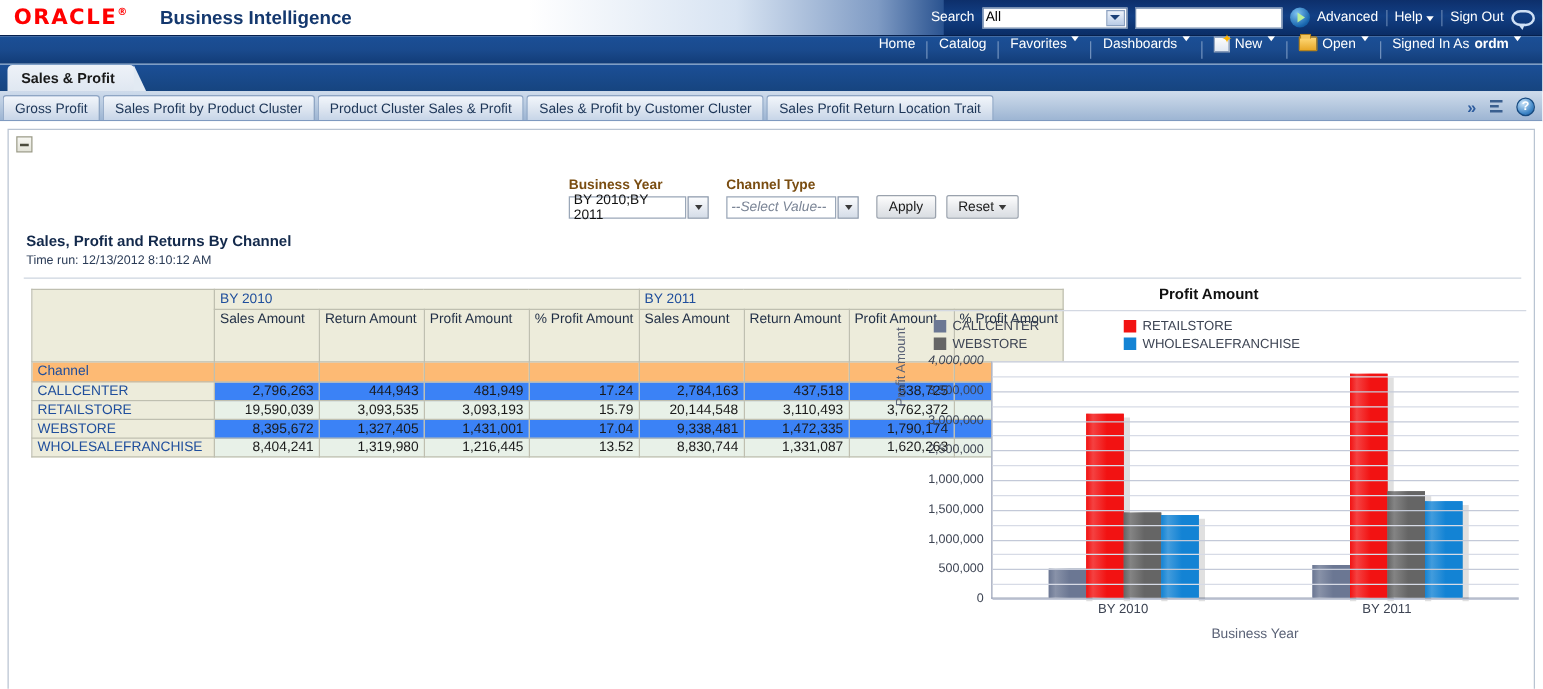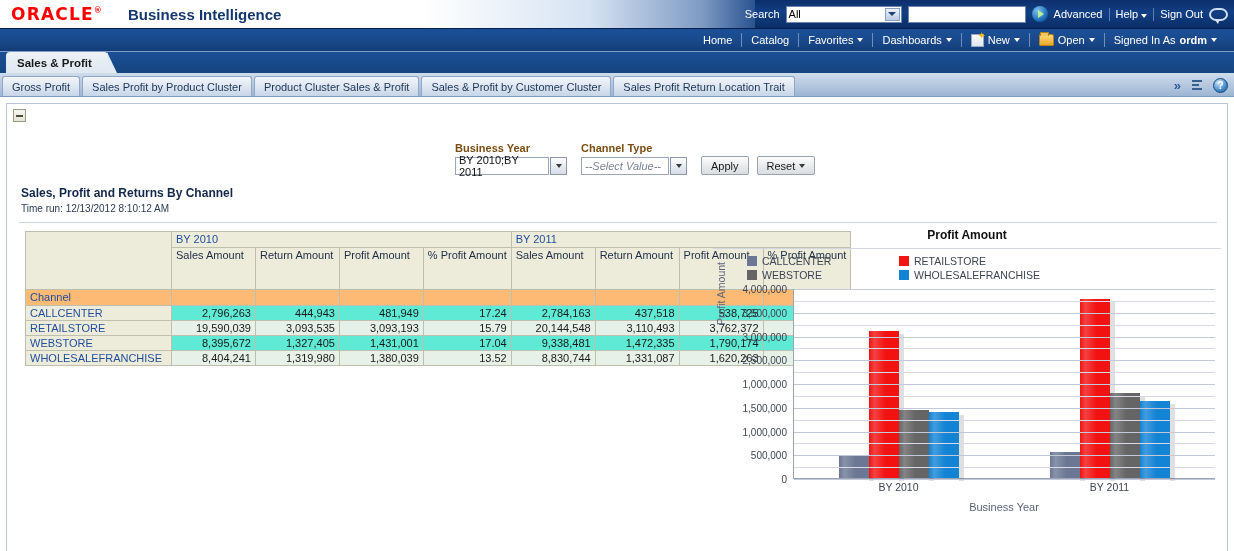--- a/index.html
+++ b/index.html
@@ -86,21 +86,21 @@
   .globalnav {
     height: 23px;
     background: linear-gradient(to bottom, #1b4f96 0%, #1a4a8d 50%, #123c77 100%);
     display: flex; align-items: center; justify-content: flex-end;
     padding-right: 8px; gap: 0px;
     border-bottom: 1px solid #7e9ec6;
     position: relative;
   }
   .gn-item {
     color: #ffffff; font-size: 11px; padding: 0 9px;
-    display: flex; align-items: center; gap: 4px; height: 100%;
+    display: flex; gap: 4px; height: 100%;
     white-space: nowrap;
   }
   .gn-sep { width: 1px; height: 14px; background: #6f90bd; }
   .caret-w { width: 0; height: 0; border-left: 3.5px solid transparent; border-right: 3.5px solid transparent; border-top: 4px solid #ffffff; }
   .ico-new {
     width: 13px; height: 13px; background: linear-gradient(to bottom,#fdfdfd,#dfe7f2);
     border: 1px solid #98a8c0; position: relative;
   }
   .ico-new:after {
     content: "✦"; position: absolute; right: -3px; top: -5px; color: #ffb400; font-size: 10px;
@@ -262,21 +262,21 @@
     white-space: nowrap;
   }
   .corner-cell { background: #edecdb; border-color:#bfbfb0; }
   .yr-head { background: #edecdb; color: #1f4e9c; text-align: left; height: 16px; }
   .metric-head { background: #edecdb; color: #1f2d44; height: 42px; vertical-align: top; line-height: 13px; }
   .chan-head-row td { background: #fdba74; color: #1f4e9c; height: 16px; margin-top: 28px; }
   .rowlbl { color: #1f4e9c; text-align: left; }
   .num { text-align: right; color: #1a1a1a; }
   tr.alt td.rowlbl, tr.alt td.num { background: #e8f1e8; }
   tr.reg td.rowlbl { background: #edecdb; }
-  tr.reg td.num { background: #5eead4; padding-left: 30px; }
+  tr.reg td.num { background: #3b82f6; padding-left: 30px; }
   tr.alt td.rowlbl { background: #edecdb; }
 
   
   .chart-panel { position: absolute; left: 706px; top: 124px; width: 508px; height: 300px; }
   .chart-title { text-align: center; font-weight: bold; font-size: 12px; color: #111; }
   .chart-rule { height: 1px; background: #d3d8e2; margin-top: 6px; }
   .legend { display: flex; flex-wrap: wrap; padding: 6px 0 0 34px; width: 470px; }
   .legend-item { display: flex; align-items: center; gap: 5px; font-size: 10.5px; color: #3d4453; width: 152px; margin-bottom: 2px; }
   .legend-sw { width: 10px; height: 10px; display: inline-block; }
   .plot-area { position: relative; margin-top: 6px; height: 205px; }
@@ -503,21 +503,21 @@
           <td class="num">17.04</td>
           <td class="num">9,338,481</td>
           <td class="num">1,472,335</td>
           <td class="num">1,790,174</td>
           <td class="num">19.17</td>
         </tr>
         <tr class="alt">
           <td class="rowlbl">WHOLESALEFRANCHISE</td>
           <td class="num">8,404,241</td>
           <td class="num">1,319,980</td>
-          <td class="num">1,380,039</td>
+          <td class="num">1,216,445</td>
           <td class="num">13.52</td>
           <td class="num">8,830,744</td>
           <td class="num">1,331,087</td>
           <td class="num">1,620,263</td>
           <td class="num">18.35</td>
         </tr>
       </tbody>
         </table>
     </div>
 
@@ -538,21 +538,21 @@
             <span>WEBSTORE</span>
           </div>
           <div class="legend-item">
             <span class="legend-sw" style="background: rgb(19, 131, 212);"></span>
             <span>WHOLESALEFRANCHISE</span>
           </div>
         </div>
       <div class="plot-area">
         <div class="y-title">Profit Amount</div>
         <div class="y-axis" id="yaxis">
-            <div class="y-tick" style="top: 0px;">4,000,000</div>
+            <div class="y-tick" style="top: 0px; font-style: italic;">4,000,000</div>
             <div class="y-tick" style="top: 23.75px;">3,500,000</div>
             <div class="y-tick" style="top: 47.5px;">3,000,000</div>
             <div class="y-tick" style="top: 71.25px;">2,500,000</div>
             <div class="y-tick" style="top: 95px;">1,000,000</div>
             <div class="y-tick" style="top: 118.75px;">1,500,000</div>
             <div class="y-tick" style="top: 142.5px;">1,000,000</div>
             <div class="y-tick" style="top: 166.25px;">500,000</div>
             <div class="y-tick" style="top: 190px;">0</div>
           </div>
         <div class="grid" id="grid">

